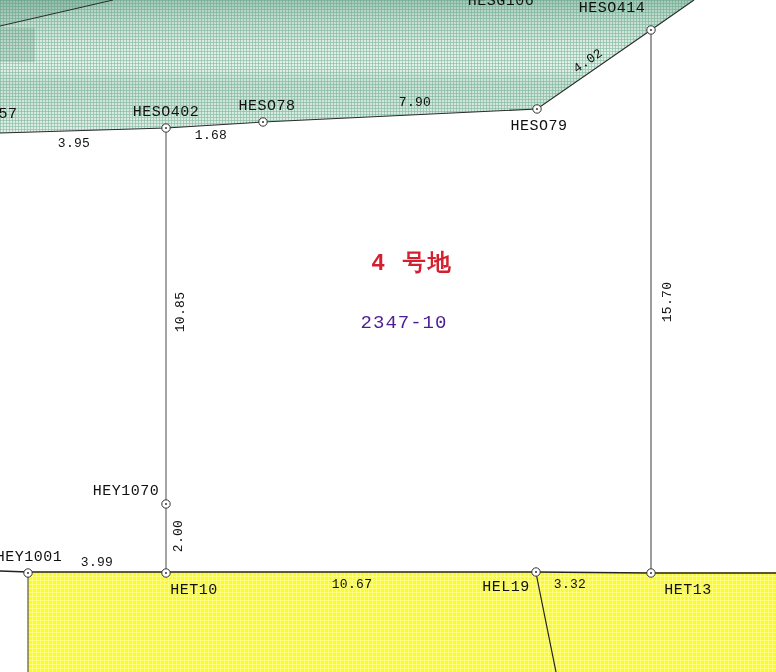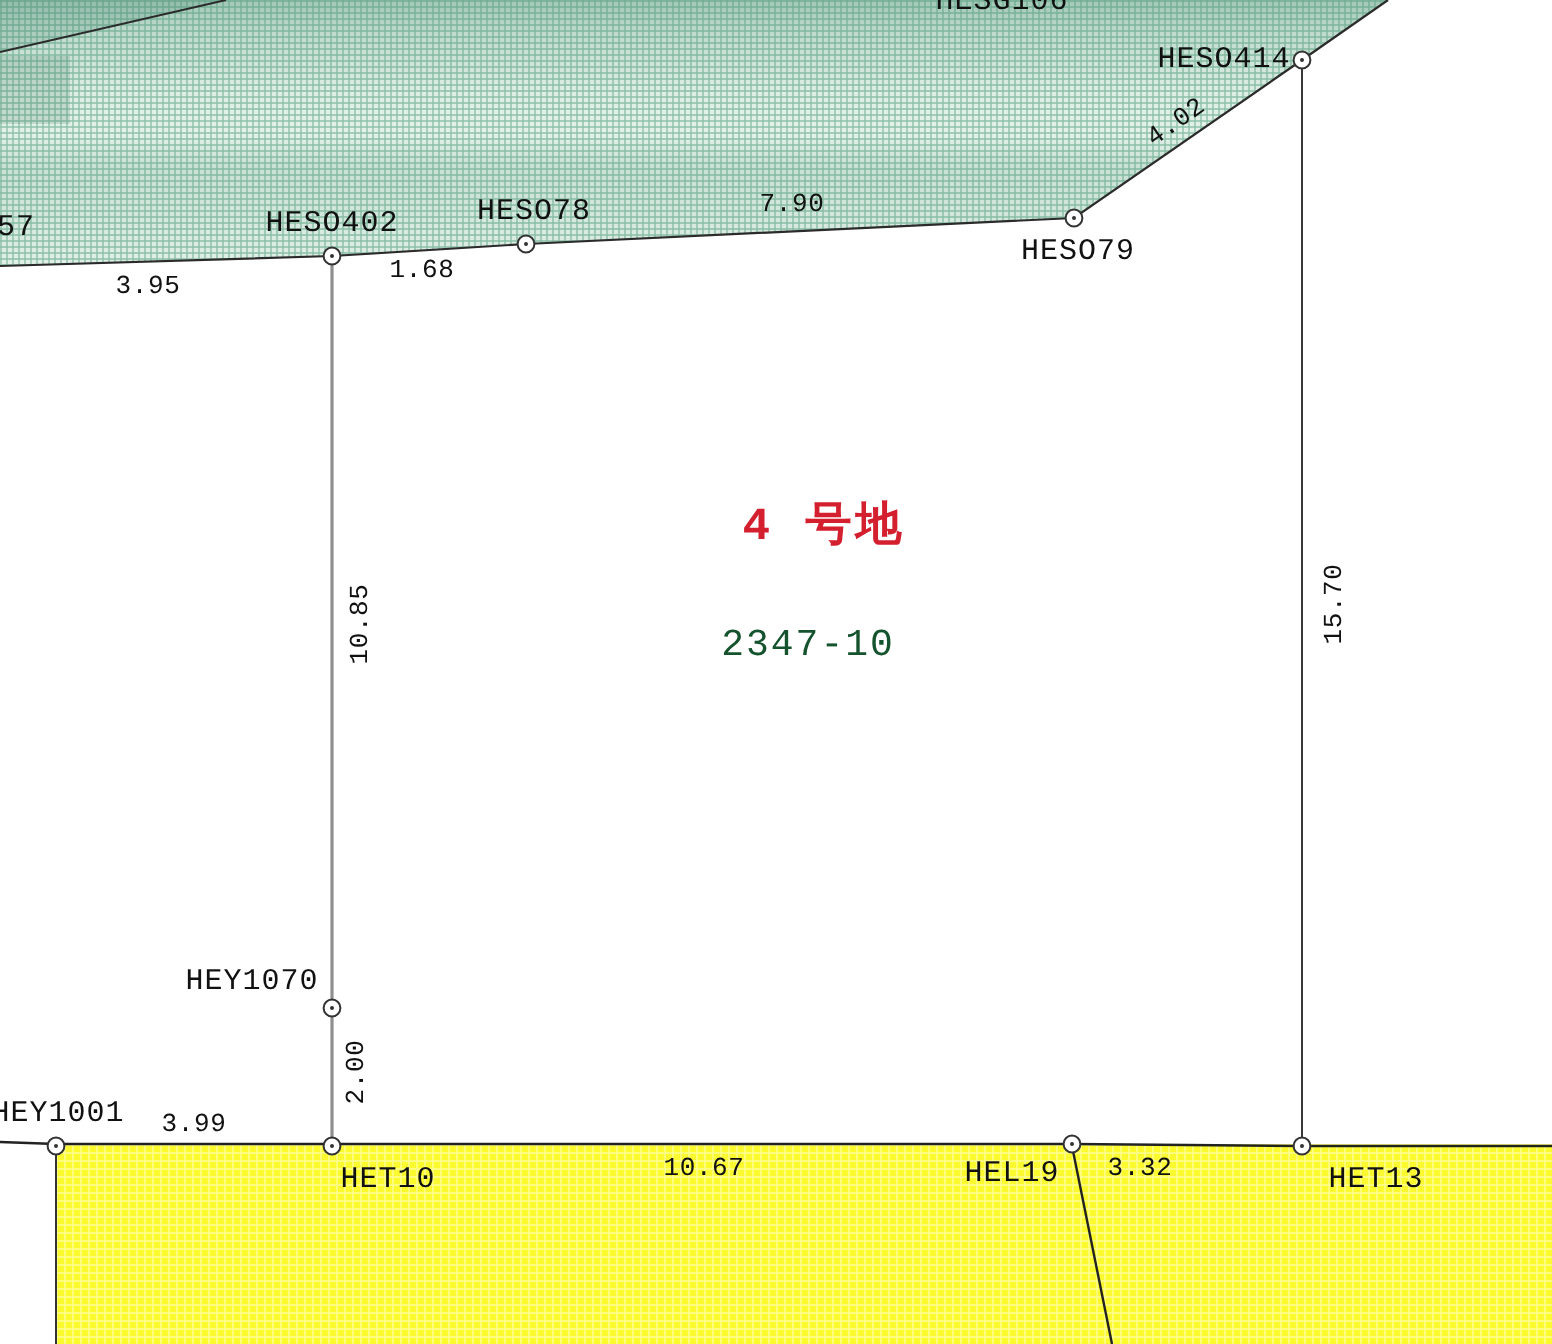--- a/index.html
+++ b/index.html
@@ -13,21 +13,21 @@
     font-size:15px;color:#111;white-space:nowrap;line-height:1;
     letter-spacing:.5px;
   }
   .dim{font-size:13px;letter-spacing:.3px;}
   .rot90{transform:translate(-50%,-50%) rotate(-90deg);}
   .rot35{transform:translate(-50%,-50%) rotate(-35deg);}
   .parcel-name{
     font-size:23px;font-weight:bold;color:var(--label-red,#d31f2e);
     letter-spacing:2px;
   }
-  .parcel-number{font-size:19px;color:#14532d;letter-spacing:1px;}
+  .parcel-number{font-size:19px;color:#4c1d95;letter-spacing:1px;}
 </style>
 </head>
 <body>
 
 <div id="stage">
 
   <svg width="776" height="672" viewBox="0 0 776 672">
     <defs>
       <pattern id="greenHatch" width="3" height="3" patternUnits="userSpaceOnUse">
         <rect width="3" height="3" style="fill:var(--green-base,#e7f3ec)"></rect>
@@ -83,34 +83,34 @@
         <circle cx="651" cy="30" r="1"></circle>
       <circle cx="166" cy="504" r="1"></circle>
         <circle cx="28" cy="573" r="1"></circle>
       <circle cx="166" cy="573" r="1"></circle>
         <circle cx="536" cy="572" r="1"></circle>
       <circle cx="651" cy="573" r="1"></circle>
     </g>
   </svg>
 
   <div class="lbl" style="left:501px;top:1px">HESG106</div>
-  <div class="lbl" style="left:612px;top:30px">HESO414</div>
+  <div class="lbl" style="left:612px;top:8px">HESO414</div>
   <div class="lbl" style="left:166px;top:112px">HESO402</div>
   <div class="lbl" style="left:267px;top:106px">HESO78</div>
   <div class="lbl" style="left:539px;top:126px">HESO79</div>
   <div class="lbl" style="left:8px;top:114px">57</div>
   <div class="lbl" style="left:126px;top:491px">HEY1070</div>
   <div class="lbl" style="left:29px;top:557px">HEY1001</div>
   <div class="lbl" style="left:194px;top:590px">HET10</div>
   <div class="lbl" style="left:506px;top:587px">HEL19</div>
   <div class="lbl" style="left:688px;top:590px">HET13</div>
 
   <div class="lbl dim" style="left:74px;top:143px">3.95</div>
   <div class="lbl dim" style="left:211px;top:135px">1.68</div>
-  <div class="lbl dim" style="left:396px;top:102px">7.90</div>
+  <div class="lbl dim" style="left:415px;top:102px">7.90</div>
   <div class="lbl dim rot35" style="left:588px;top:61px">4.02</div>
   <div class="lbl dim rot90" style="left:180px;top:312px">10.85</div>
   <div class="lbl dim rot90" style="left:667px;top:302px">15.70</div>
   <div class="lbl dim rot90" style="left:178px;top:536px">2.00</div>
   <div class="lbl dim" style="left:97px;top:562px">3.99</div>
   <div class="lbl dim" style="left:352px;top:584px">10.67</div>
   <div class="lbl dim" style="left:570px;top:584px">3.32</div>
 
   <div class="lbl parcel-name" style="left:412px;top:264px">4 号地</div>
   <div class="lbl parcel-number" style="left:404px;top:323px">2347-10</div>

